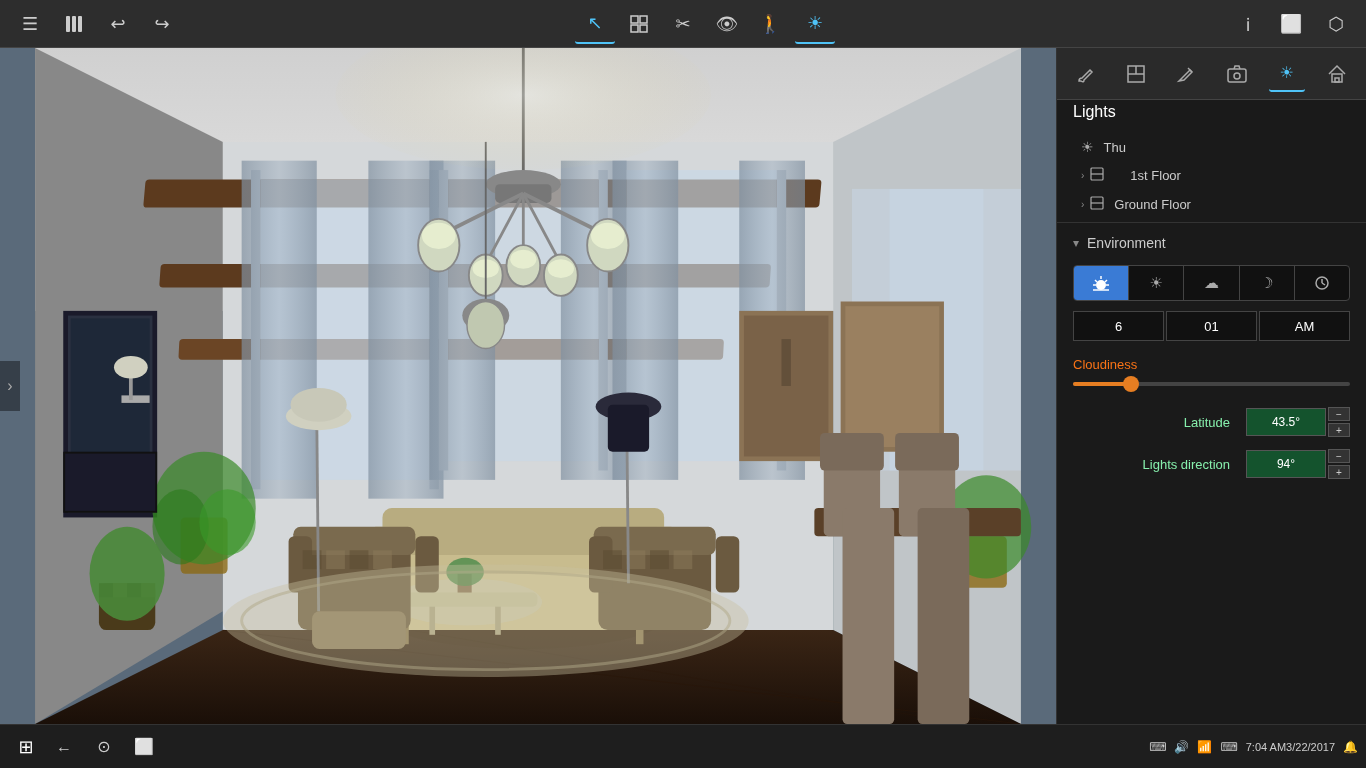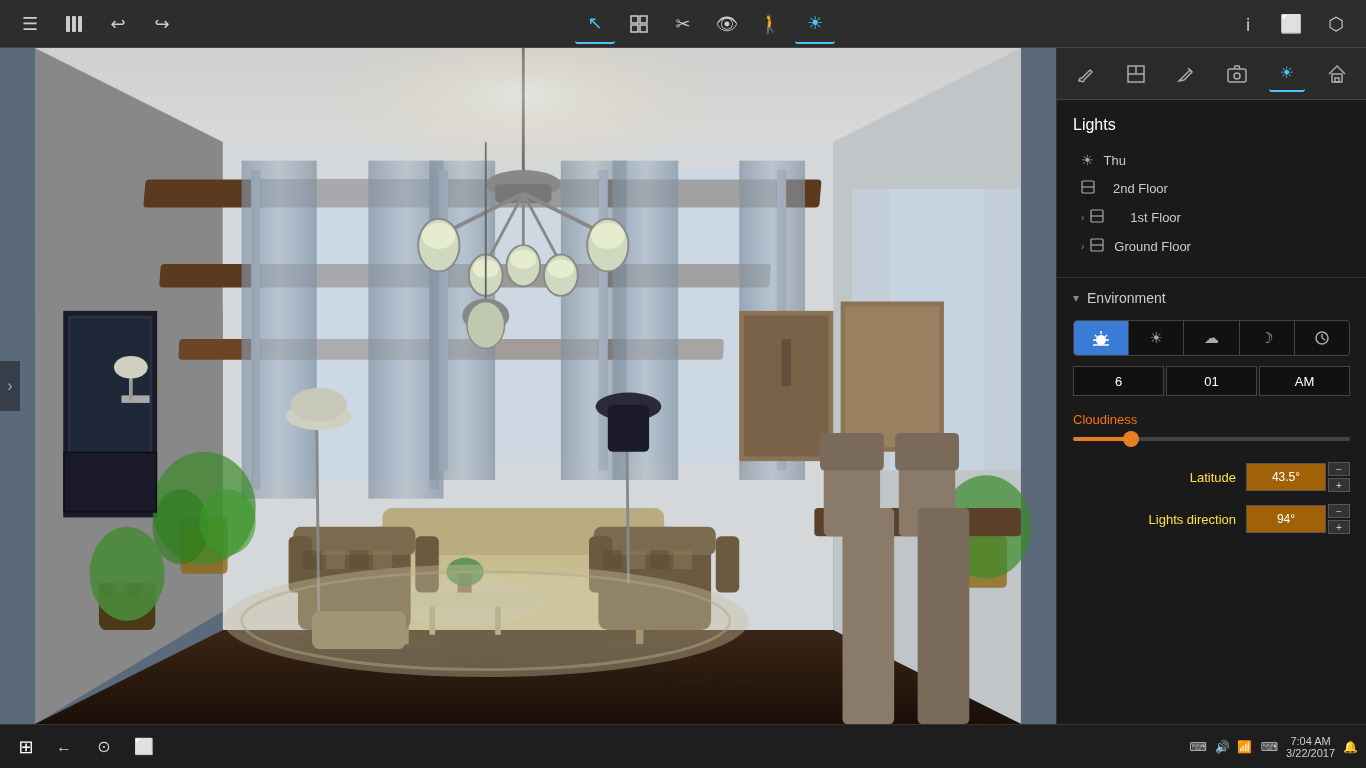--- a/index.html
+++ b/index.html
@@ -104,21 +104,21 @@
       cursor: pointer;
       border-radius: 3px;
     }
     .panel-btn.active {
       color: #4fc3f7;
       border-bottom: 2px solid #4fc3f7;
     }
 
     
     .lights-section {
-      padding: 16px 16px;
+      padding: 3px 16px;
       border-bottom: 1px solid #333;
     }
     .lights-title {
       color: #ffffff;
       font-size: 16px;
       font-weight: 400;
       margin-bottom: 12px;
     }
     .light-item {
       display: flex;
@@ -234,30 +234,30 @@
       left: 18%;
       cursor: pointer;
     }
 
     .param-row {
       display: flex;
       align-items: center;
       margin-bottom: 10px;
     }
     .param-label {
-      color: #fde047;
+      color: #86efac;
       font-size: 13px;
       flex: 1;
       text-align: right;
-      margin-right: 10px;
+      margin-right: 16px;
     }
     .param-input {
       width: 80px;
       height: 28px;
-      background: #a16207;
+      background: #14532d;
       border: 1px solid #555;
       color: #fff;
       text-align: center;
       font-size: 12px;
       display: flex;
       align-items: center;
       justify-content: center;
     }
     .param-btns {
       display: flex;
@@ -312,21 +312,21 @@
     .taskbar-spacer { flex: 1; }
     .taskbar-sys {
       display: flex;
       align-items: center;
       gap: 8px;
       color: #ccc;
       font-size: 12px;
     }
     .taskbar-time {
       display: flex;
-      flex-direction: column;
+      flex-direction: row;
       align-items: center;
       font-size: 11px;
       color: #ccc;
     }
 
     
     .room-svg {
       width: 100%;
       height: 100%;
     }
@@ -604,29 +604,20 @@
     </div>
 
     <div class="lights-section">
       <div class="lights-title">Lights</div>
 
       <div class="light-item">
         <span class="icon">☀</span>
         <span>Thu</span>
       </div>
 
-      <div class="light-item">
-        <span class="icon">
-          <svg width="14" height="14" viewBox="0 0 14 14" fill="none" stroke="#aaa" stroke-width="1.2">
-              <rect x="1" y="1" width="12" height="12" rx="1"></rect>
-              <line x1="1" y1="7" x2="13" y2="7"></line>
-            </svg>
-        </span>
-        <span style="margin-left:8px">2nd Floor</span>
-      </div>
 
       <div class="light-item">
         <span class="chevron">›</span>
         <span class="icon">
           <svg width="14" height="14" viewBox="0 0 14 14" fill="none" stroke="#aaa" stroke-width="1.2">
               <rect x="1" y="1" width="12" height="12" rx="1"></rect>
               <line x1="1" y1="7" x2="13" y2="7"></line>
             </svg>
         </span>
         <span style="margin-left:16px">1st Floor</span>

